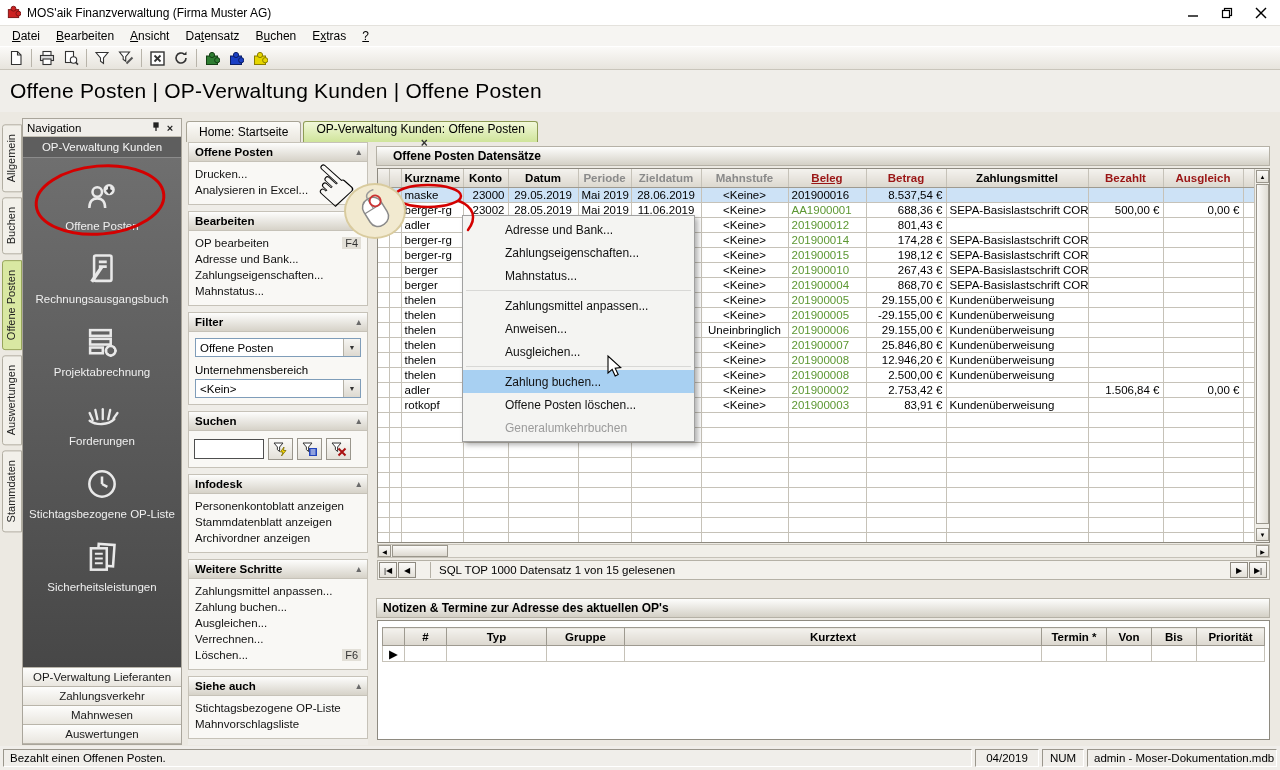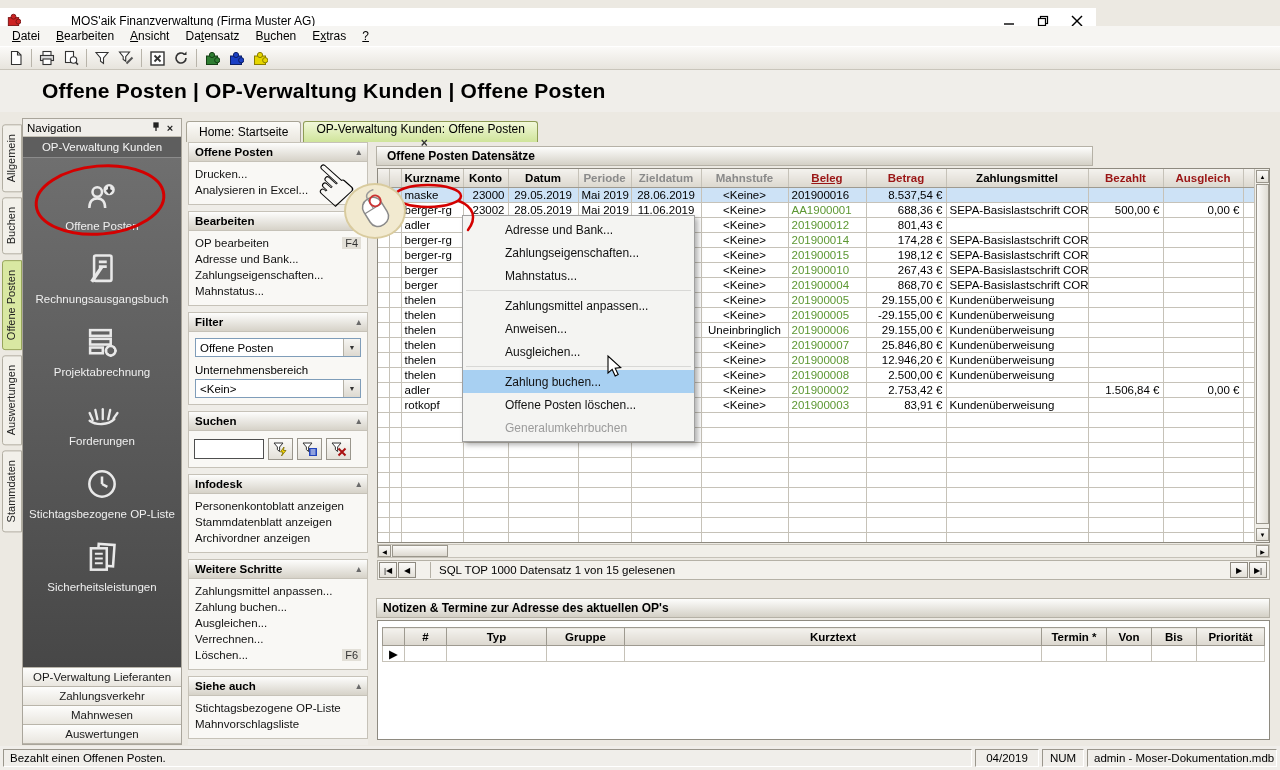--- a/index.html
+++ b/index.html
@@ -1,22 +1,22 @@
 <!DOCTYPE html>
 <html><head>
 <meta charset="utf-8">
 <style>
   * { margin:0; padding:0; box-sizing:border-box; }
   body { font-family:"Liberation Sans", sans-serif; background:#888; }
   .app { position:relative; width:1280px; height:770px; background:#ece9e2; overflow:hidden;
          font-size:12px; color:#000; }
 
   
-  .titlebar { position:absolute; left:0; top:8px; width:1096px; height:26px; background:#fff;
-              display:flex; align-items:center; padding-left:6px; border-bottom:1px solid #e4e2dd;gap:44px; }
+  .titlebar { position:absolute; left:0; top:0; width:1280px; height:26px; background:#fff;
+              display:flex; align-items:center; padding-left:6px; border-bottom:1px solid #e4e2dd; }
   .titlebar .app-title { margin-left:6px; font-size:12px; }
   .win-controls { position:absolute; right:2px; top:0; height:26px; display:flex; align-items:center; }
   .win-btn { width:34px; height:22px; display:flex; align-items:center; justify-content:center; }
   .win-btn svg { display:block; }
 
   
   .menubar { position:absolute; left:0; top:26px; width:1280px; height:20px; background:#f6f5f2;
              display:flex; align-items:center; padding-left:4px; }
   .menu-item { padding:2px 8px; cursor:default; }
   .menu-item .u { text-decoration:underline; }
@@ -24,21 +24,21 @@
   
   .toolbar { position:absolute; left:0; top:46px; width:1280px; height:24px;
              background:linear-gradient(#fbfaf8,#e7e4dd); border-top:1px solid #fff;
              border-bottom:1px solid #c9c5bb; display:flex; align-items:center; padding-left:4px; }
   .tool-btn { width:24px; height:22px; display:flex; align-items:center; justify-content:center; }
   .tool-sep { width:1px; height:18px; background:#b8b4aa; margin:0 3px; }
 
   
   .pagetitle-bar { position:absolute; left:0; top:70px; width:1280px; height:42px; background:#f0eeea;
                    display:flex; align-items:center; padding-left:10px; }
-  .pagetitle-bar h1 { font-size:21px; font-weight:bold; letter-spacing:0.2px;margin-left:32px; }
+  .pagetitle-bar h1 { font-size:21px; font-weight:normal; letter-spacing:0.2px; }
 
   
   .vtabs { position:absolute; left:2px; top:124px; width:20px; display:flex; flex-direction:column; gap:5px; }
   .vtab { writing-mode:vertical-rl; transform:rotate(180deg); background:#f2f0ea;
           border:1px solid #b2aea2; border-radius:0 3px 3px 0; padding:9px 2px; font-size:11px;
           color:#222; text-align:center; }
   .vtab.active { background:#d9e8a2; border-color:#97a55b; }
 
   
   .navcol { position:absolute; left:22px; top:118px; width:160px; height:627px; background:#fff;
@@ -86,23 +86,23 @@
                          border-left:1px solid #b5b1a6; display:flex; align-items:center; justify-content:center;
                          font-size:7px; color:#333; }
   .tp-filter-label { font-size:11.5px; margin:7px 0 3px 0; }
   .tp-search-body { padding:7px 5px; display:flex; align-items:center; gap:4px; }
   .search-input { width:70px; height:20px; border:1px solid #4e4e4e; background:#fff; font-size:11.5px; padding:0 3px; }
   .mini-btn { width:25px; height:22px; border:1px solid #9a968c; background:linear-gradient(#fbfaf8,#e3e0d8);
               display:flex; align-items:center; justify-content:center; }
 
   
   .mainarea { position:absolute; left:376px; top:142px; width:896px; height:603px; }
-  .panel-title { position:absolute; left:0; top:4px; width:717px; height:20px;
+  .panel-title { position:absolute; left:0; top:4px; width:894px; height:20px;
                  background:linear-gradient(#fdfdfc,#d4d0c6); border:1px solid #b5b1a6;
-                 display:flex; align-items:center; padding-left:10px; font-weight:bold; font-size:12px; }
+                 display:flex; align-items:center; padding-left:16px; font-weight:bold; font-size:12px; }
   .gridwrap { position:absolute; left:1px; top:26px; width:893px; height:375px; background:#fff;
               border:1px solid #8e8a80; overflow:hidden; }
   table.grid { border-collapse:collapse; table-layout:fixed; width:878px; }
   table.grid td, table.grid th { border-right:1px solid #c6c2b8; border-bottom:1px solid #c6c2b8;
                                  height:15px; font-size:11.5px; padding:0 3px; overflow:hidden;
                                  white-space:nowrap; }
   table.grid th { background:linear-gradient(#f4f2ee,#dcd8cf); border-bottom:1px solid #9e9a90;
                   height:18px; font-weight:bold; }
   th.c-gray { color:#8a8a8a; }
   th.c-red { color:#9a1515; }

